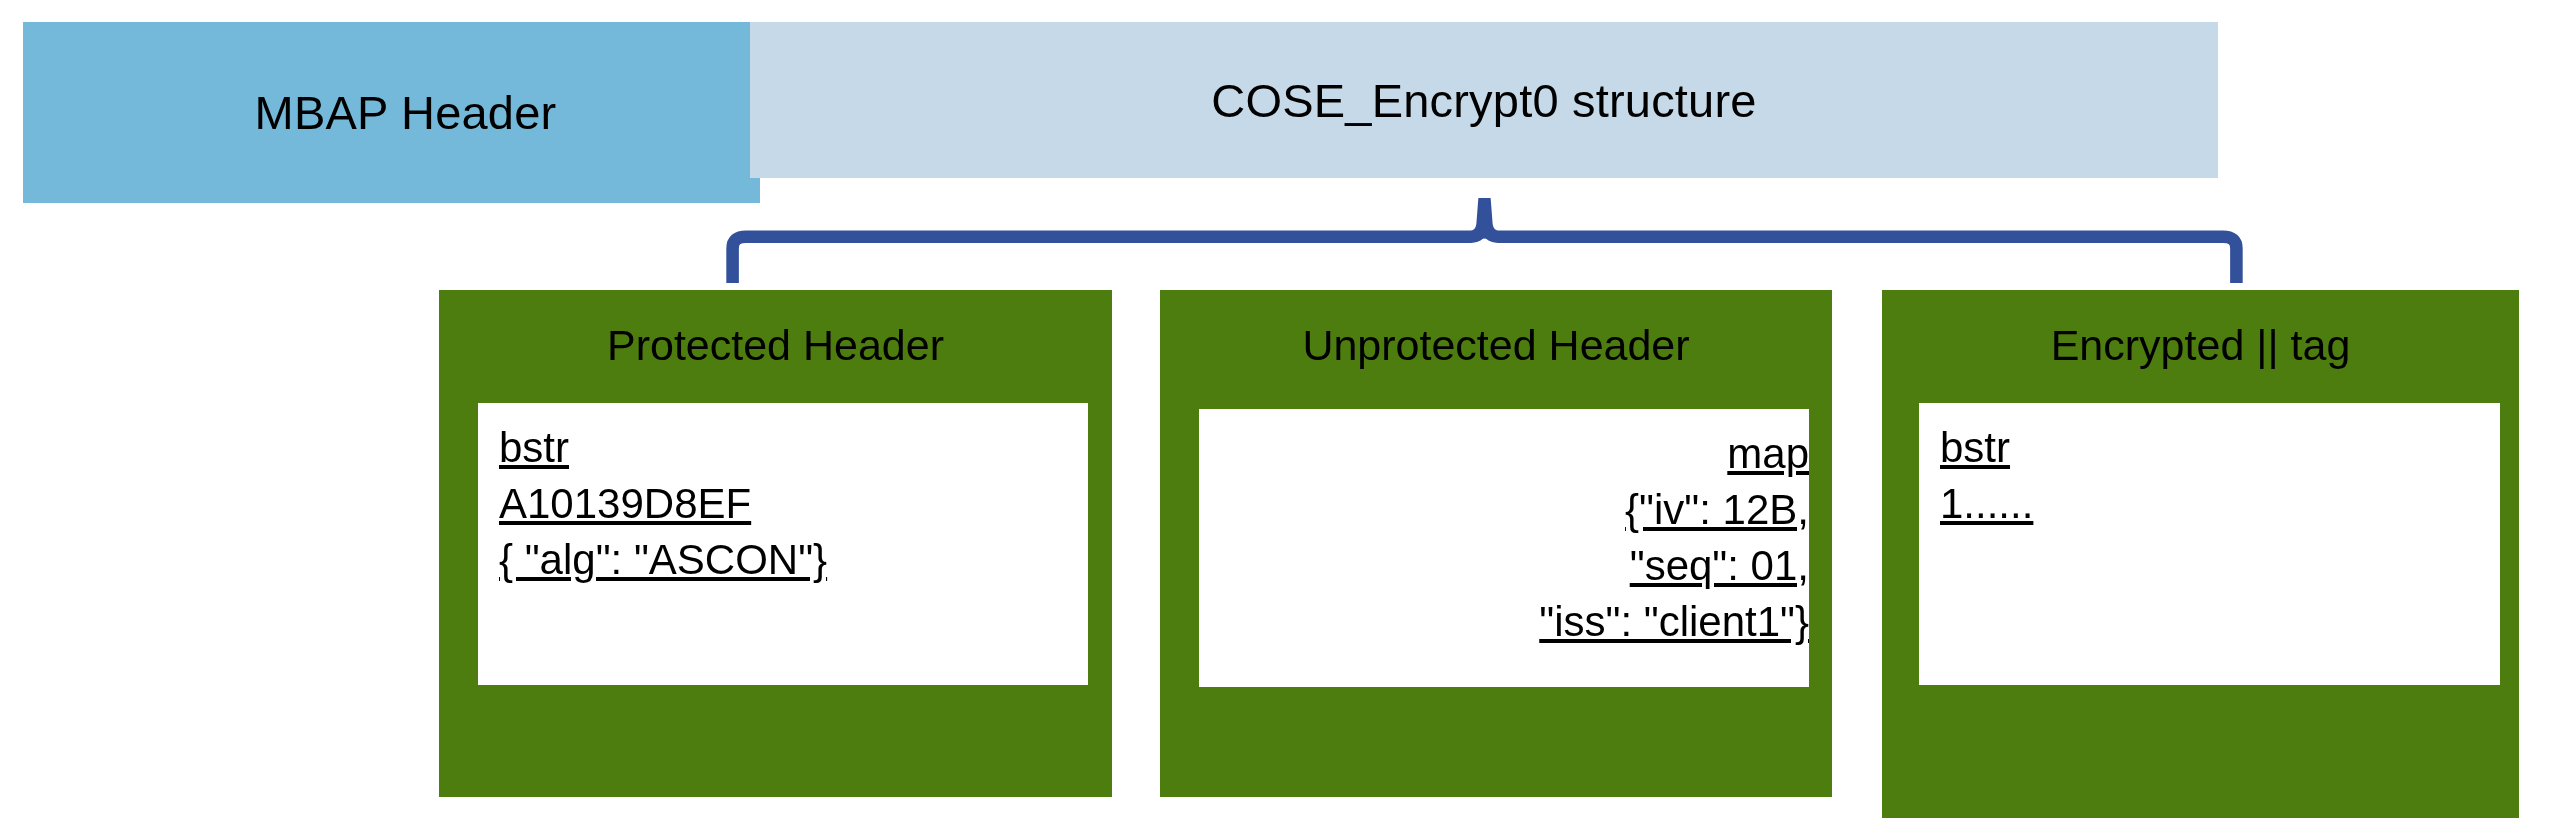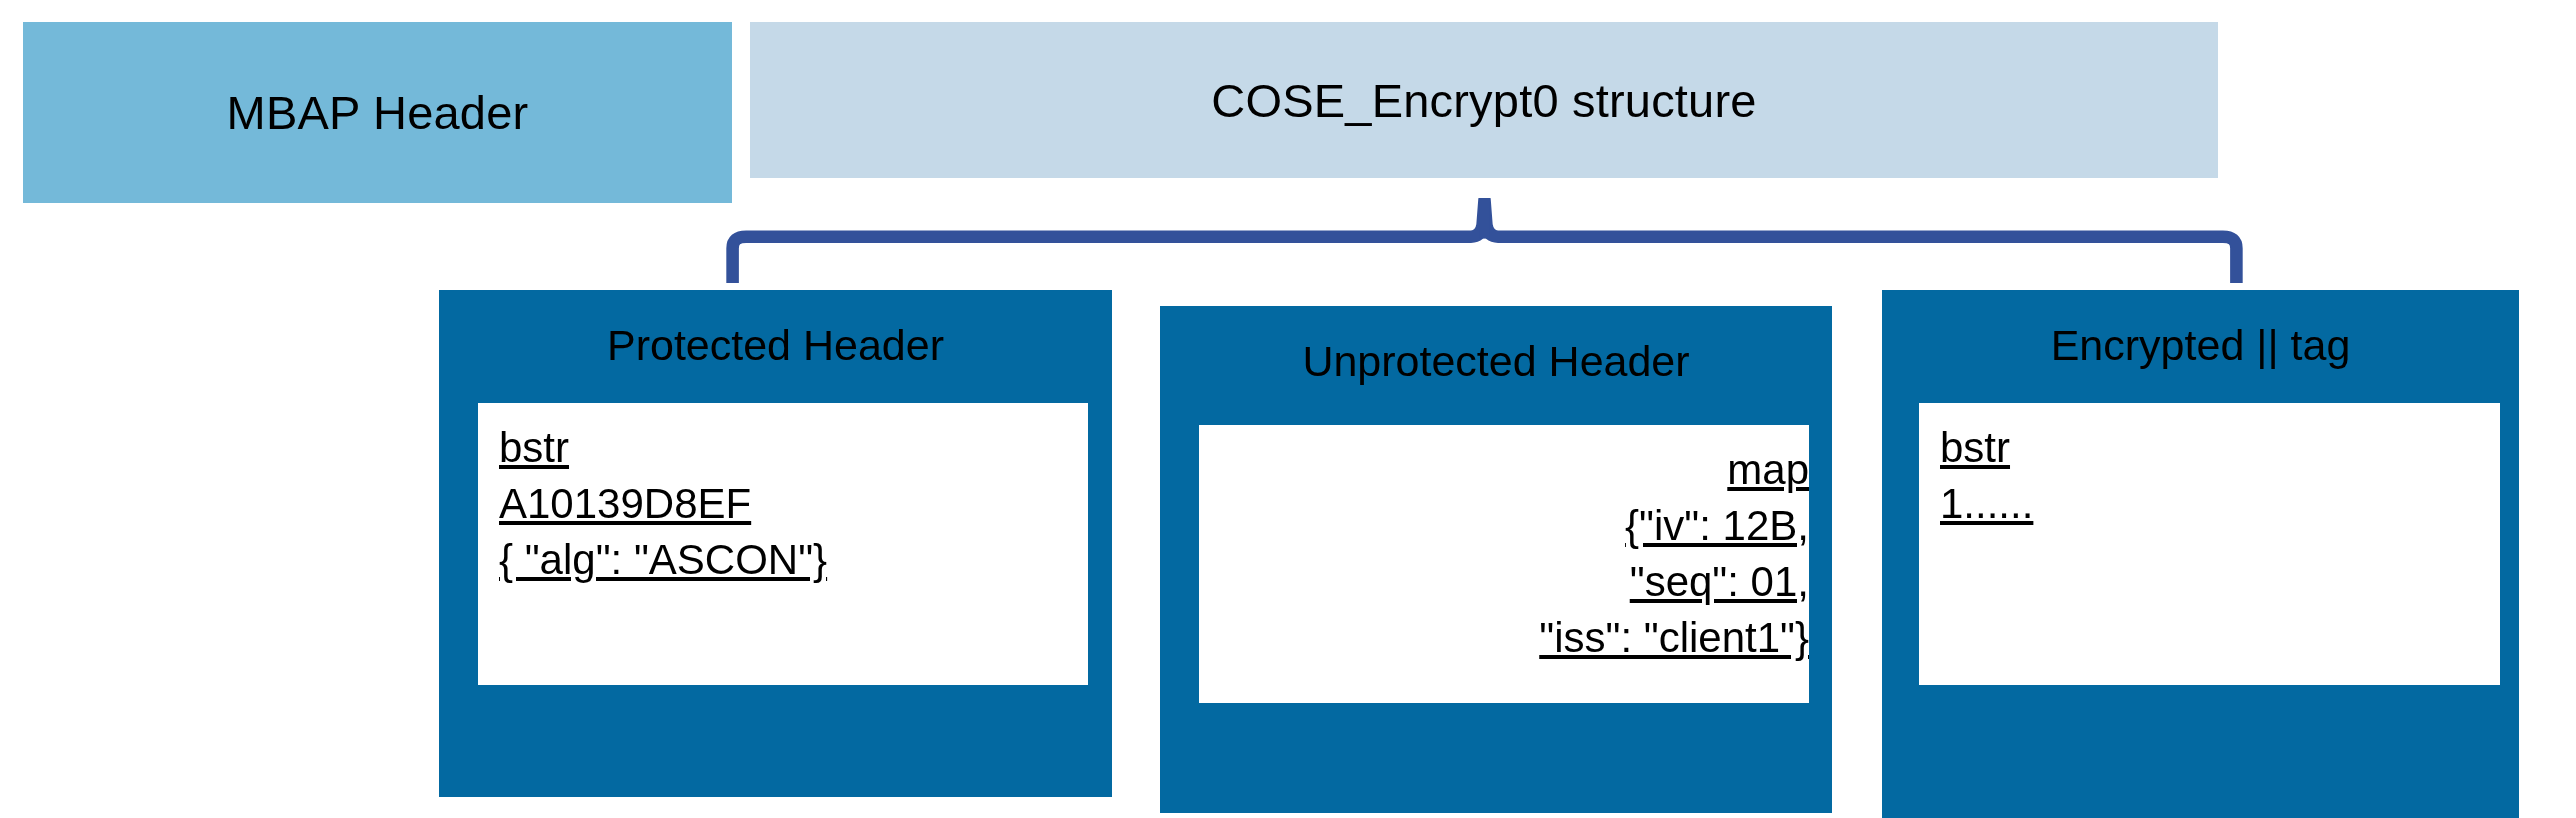--- a/index.html
+++ b/index.html
@@ -33,20 +33,21 @@
     font-weight: 400;
     letter-spacing: 0.2px;
     white-space: nowrap;
   }
   .bar-mbap {
     left: 23px;
     top: 22px;
     width: 709px;
     height: 181px;
     background: #74B9D9;
+    padding-left: 28px;
   }
   .bar-cose {
     left: 750px;
     top: 22px;
     width: 1468px;
     height: 156px;
     background: #C5D9E8;
   }
 
   
@@ -54,24 +55,24 @@
     position: absolute;
     left: 721px;
     top: 198px;
     width: 1527px;
     height: 87px;
   }
 
   
   .panel {
     position: absolute;
-    background: #0369a1;
+    background: #4d7c0f;
   }
   .panel-protected   { left: 439px;  top: 290px; width: 673px;  height: 507px; }
-  .panel-unprotected { left: 1160px; top: 290px; width: 672px;  height: 507px; margin-top: 16px; }
+  .panel-unprotected { left: 1160px; top: 290px; width: 672px;  height: 507px; }
   .panel-ciphertext  { left: 1882px; top: 290px; width: 637px;  height: 529px; }
 
   .panel-title {
     position: absolute;
     left: 0;
     right: 0;
     top: 31px;
     text-align: center;
     font-size: 43px;
     color: #000000;

